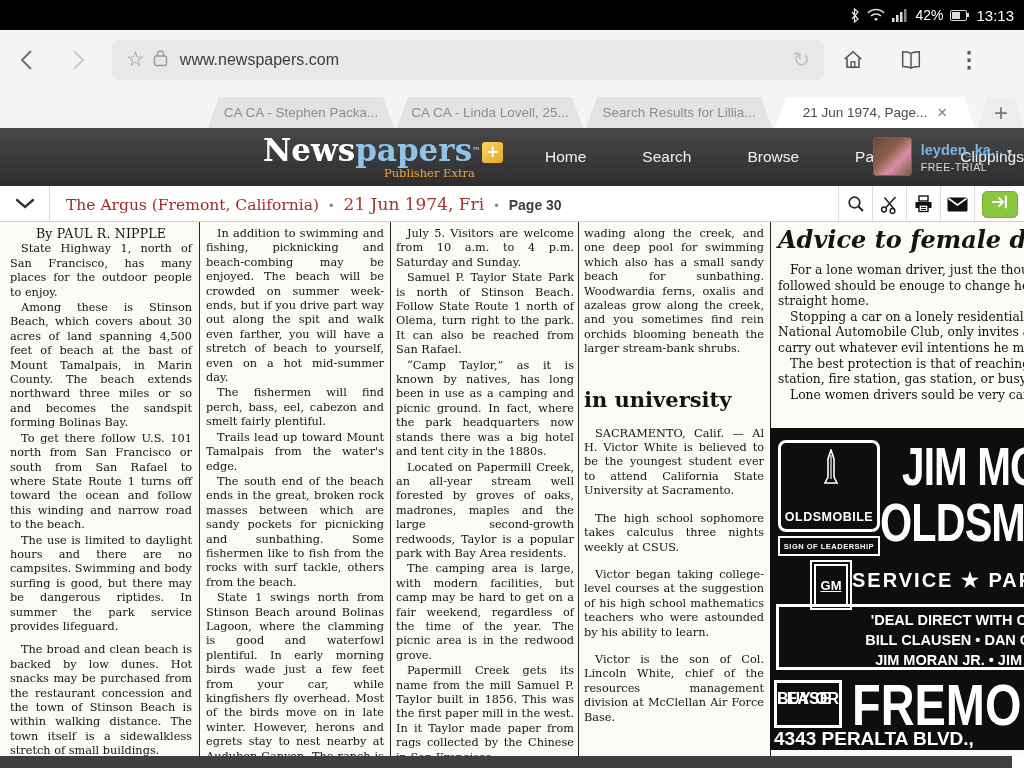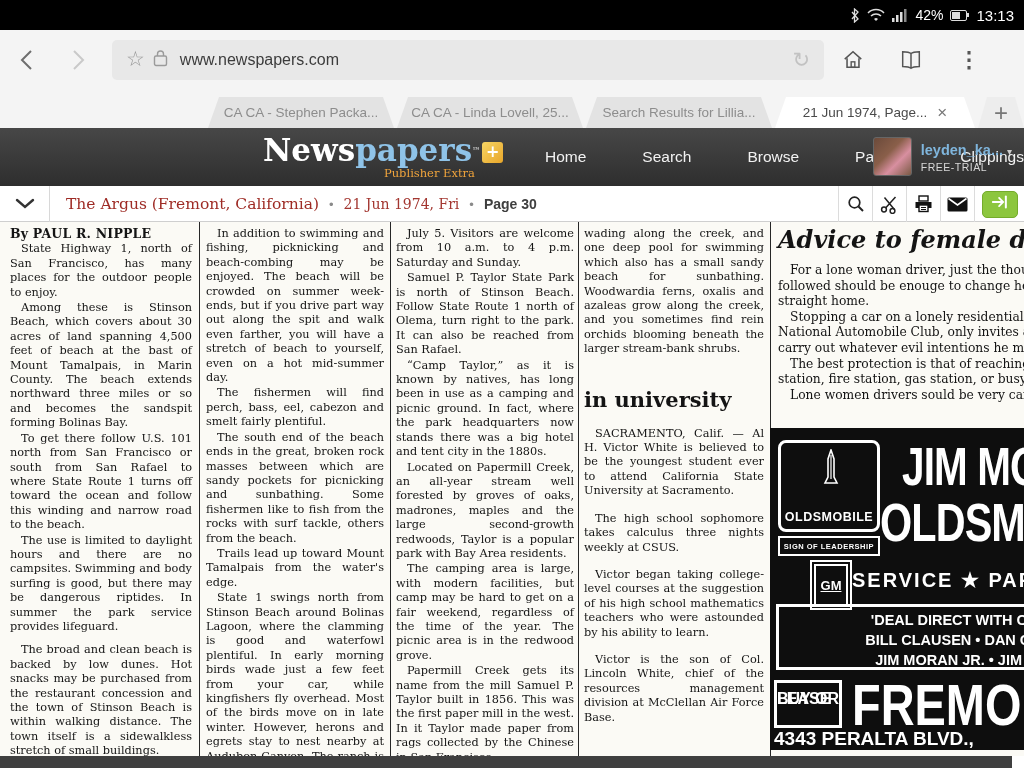--- a/index.html
+++ b/index.html
@@ -58,35 +58,35 @@
   .user-caret { color:#cccccc; font-size:10px; margin-left:4px; }
   .user-plan { color:#d8d8d8; font-size:10.5px; letter-spacing:.5px; margin-top:2px; }
 
   
   .viewer-toolbar { position:absolute; top:186px; left:0; width:1024px; height:36px; background:#ffffff;
     border-bottom:1px solid #cfcfcf; display:flex; align-items:center; }
   .vt-collapse { width:50px; height:36px; display:flex; align-items:center; justify-content:center; border-right:1px solid #d8d8d8; }
   .vt-title-wrap { display:flex; align-items:baseline; gap:10px; margin-left:16px; white-space:nowrap; }
   .vt-title { font-family:"DejaVu Serif",serif; font-size:15.5px; color:#9e2b25; }
   .vt-bullet { color:#8a8a8a; font-size:13px; }
-  .vt-date { font-family:"DejaVu Serif",serif; font-size:14px; color:#a33630; }
+  .vt-date { font-family:"DejaVu Serif",serif; font-size:17px; color:#a33630; }
   .vt-page { font-size:14px; font-weight:bold; color:#3f3f3f; }
   .vt-icons { position:absolute; right:0; top:0; height:36px; display:flex; align-items:center; }
   .vt-cell { width:34px; height:36px; display:flex; align-items:center; justify-content:center; border-left:1px solid #dcdcdc; }
   .vt-cell.green-cell { width:50px; }
   .green-btn { width:36px; height:27px; background:#8cc63e; border:1px solid #74ab2b; border-radius:5px;
     display:flex; align-items:center; justify-content:center; }
 
   
   .page-area { position:absolute; top:222px; left:0; width:1024px; height:534px; background:#fbfaf5; overflow:hidden;
     font-family:"DejaVu Serif",serif; color:#141414; }
   .col-rule { position:absolute; top:0; bottom:0; width:1px; background:#262626; }
   .np-col { position:absolute; top:5px; bottom:0; font-size:11.3px; line-height:14.4px; text-align:justify; }
   .np-col p { text-indent:11px; margin-bottom:1px; }
-  .byline { font-weight:bold; text-indent:0 !important; font-size:12.5px; letter-spacing:.2px; margin-bottom:3px; }
+  .byline { font-weight:normal; text-align:center; text-indent:0 !important; font-size:12.5px; letter-spacing:.2px; margin-bottom:3px; }
   .np-headline { font-weight:bold; font-size:21px; line-height:26px; text-align:left; text-indent:0 !important; margin:30px 0 14px 0; }
   .col4 p.spaced { margin-bottom:13px; }
   .advice-head { font-family:"DejaVu Serif",serif; font-style:italic; font-weight:bold; font-size:24px; white-space:nowrap; margin-bottom:9px; }
   .advice-line { font-size:12.3px; line-height:15.6px; white-space:nowrap; }
   .advice-line.indent { text-indent:12px; }
 
   
   .ad { position:absolute; left:770px; top:206px; width:254px; height:322px; background:#0e0e0e; color:#fff;
     font-family:"Liberation Sans",sans-serif; overflow:visible; }
   .ad * { position:absolute; }
@@ -282,22 +282,22 @@
       <p>State Highway 1, north of San Francisco, has many places for the outdoor people to enjoy.</p>
       <p>Among these is Stinson Beach, which covers about 30 acres of land spanning 4,500 feet of beach at the bast of Mount Tamalpais, in Marin County. The beach extends northward three miles or so and becomes the sandspit forming Bolinas Bay.</p>
       <p>To get there follow U.S. 101 north from San Francisco or south from San Rafael to where State Route 1 turns off toward the ocean and follow this winding and narrow road to the beach.</p>
       <p>The use is limited to daylight hours and there are no campsites. Swimming and body surfing is good, but there may be dangerous riptides. In summer the park service provides lifeguard.</p>
       <p style="margin-top:9px">The broad and clean beach is backed by low dunes. Hot snacks may be purchased from the restaurant concession and the town of Stinson Beach is within walking distance. The town itself is a sidewalkless stretch of small buildings.</p>
     </div>
 
     <div class="np-col" style="left:206px; width:178px;">
       <p>In addition to swimming and fishing, picknicking and beach-combing may be enjoyed. The beach will be crowded on summer week-ends, but if you drive part way out along the spit and walk even farther, you will have a stretch of beach to yourself, even on a hot mid-summer day.</p>
       <p>The fishermen will find perch, bass, eel, cabezon and smelt fairly plentiful.</p>
+      <p>Trails lead up toward Mount Tamalpais from the water's edge.</p>
       <p>The south end of the beach ends in the great, broken rock masses between which are sandy pockets for picnicking and sunbathing. Some fishermen like to fish from the rocks with surf tackle, others from the beach.</p>
-      <p>Trails lead up toward Mount Tamalpais from the water's edge.</p>
       <p>State 1 swings north from Stinson Beach around Bolinas Lagoon, where the clamming is good and waterfowl plentiful. In early morning birds wade just a few feet from your car, while kingfishers fly overhead. Most of the birds move on in late winter. However, herons and egrets stay to nest nearby at Audubon Canyon. The ranch is open to the public from March 1 to</p>
     </div>
 
     <div class="np-col" style="left:396px; width:178px;">
       <p>July 5. Visitors are welcome from 10 a.m. to 4 p.m. Saturday and Sunday.</p>
       <p>Samuel P. Taylor State Park is north of Stinson Beach. Follow State Route 1 north of Olema, turn right to the park. It can also be reached from San Rafael.</p>
       <p>“Camp Taylor,” as it is known by natives, has long been in use as a camping and picnic ground. In fact, where the park headquarters now stands there was a big hotel and tent city in the 1880s.</p>
       <p>Located on Papermill Creek, an all-year stream well forested by groves of oaks, madrones, maples and the large second-growth redwoods, Taylor is a popular park with Bay Area residents.</p>
       <p>The camping area is large, with modern facilities, but camp may be hard to get on a fair weekend, regardless of the time of the year. The picnic area is in the redwood grove.</p>
       <p>Papermill Creek gets its name from the mill Samuel P. Taylor built in 1856. This was the first paper mill in the west. In it Taylor made paper from rags collected by the Chinese in San Francisco.</p>

